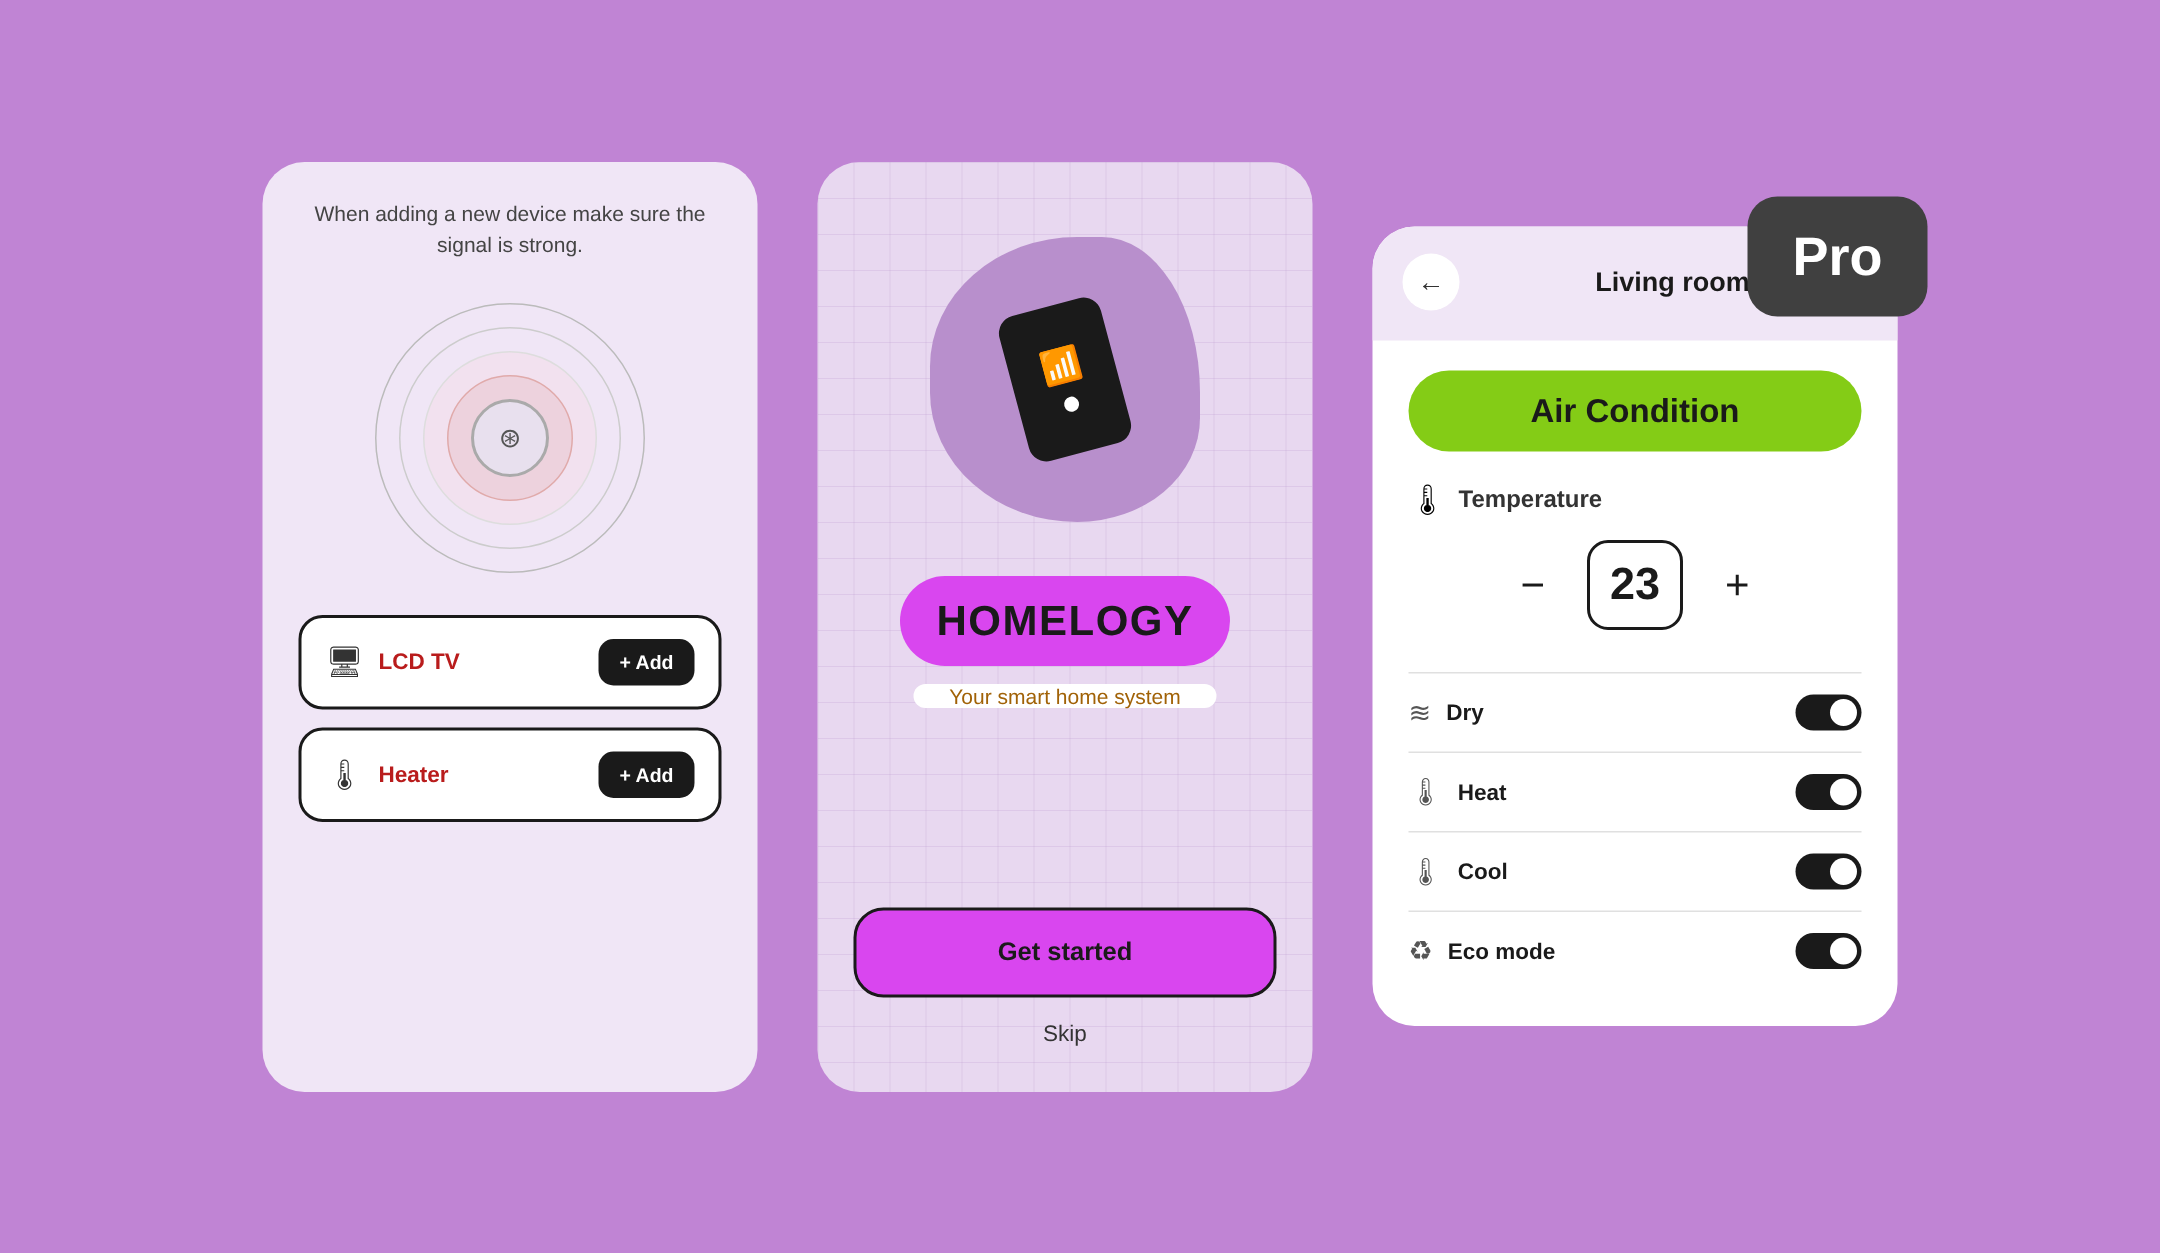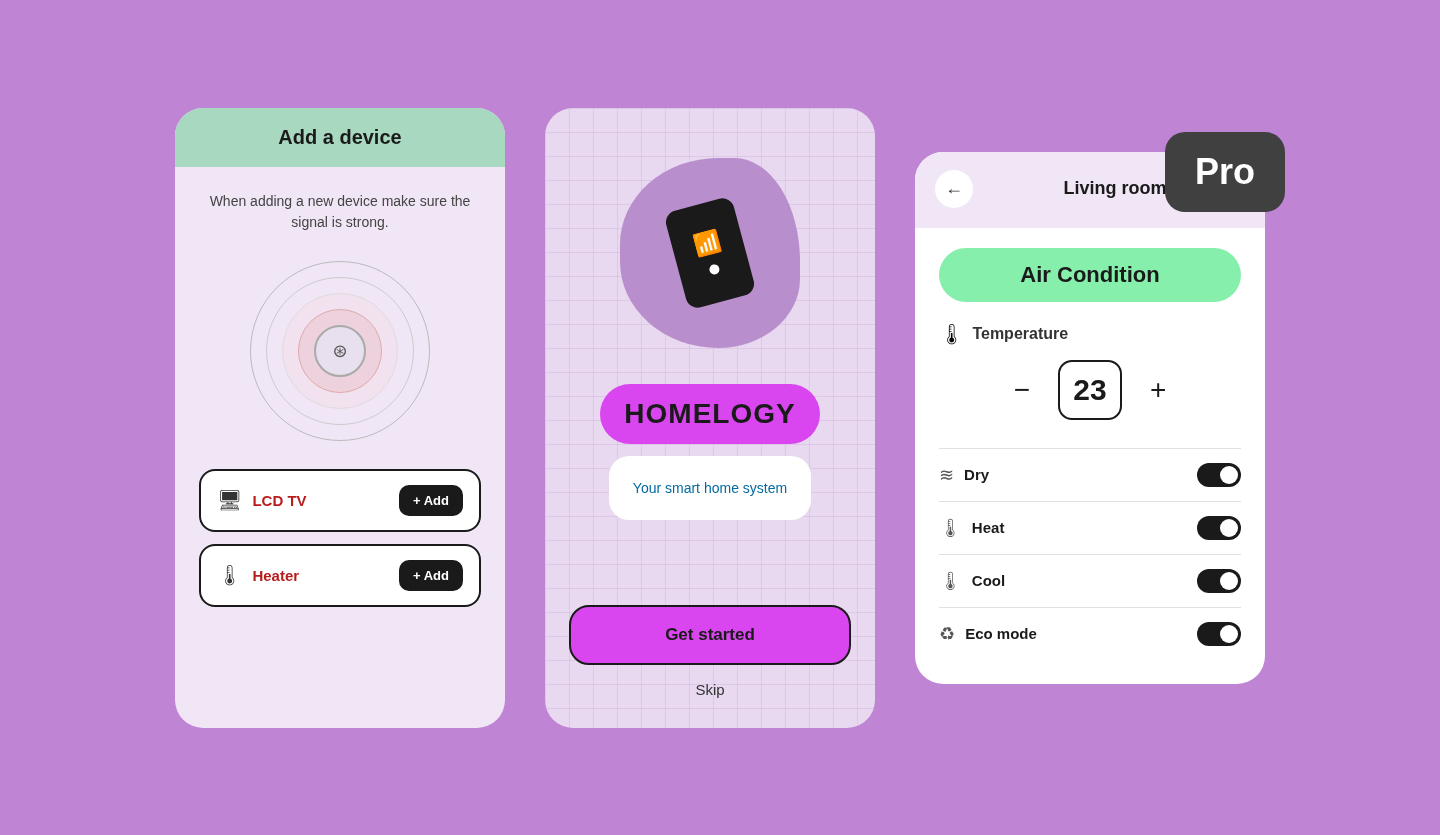--- a/index.html
+++ b/index.html
@@ -225,23 +225,23 @@
     }
     .homelogy-logo h1 {
       font-size: 28px;
       font-weight: 900;
       color: #1a1a1a;
       letter-spacing: 1px;
     }
     .homelogy-tagline {
       background: #fff;
       border-radius: 20px;
-      padding: 24px 24px;
+      padding: 0 24px;
       font-size: 14px;
-      color: #0369a1;
+      color: #a16207;
       font-weight: 500;
     }
     .card2-footer {
       position: relative;
       z-index: 1;
       width: 100%;
       display: flex;
       flex-direction: column;
       align-items: center;
       gap: 16px;
@@ -322,21 +322,21 @@
       flex: 1;
       text-align: center;
     }
     .card3-body {
       padding: 20px 24px 24px;
       display: flex;
       flex-direction: column;
       gap: 0;
     }
     .ac-label-btn {
-      background: #86efac;
+      background: #84cc16;
       border-radius: 30px;
       padding: 14px 0;
       text-align: center;
       font-size: 22px;
       font-weight: 700;
       color: #1a1a1a;
       margin-bottom: 20px;
     }
     
     .temp-section {
@@ -428,23 +428,20 @@
       top: 3px;
     }
     .toggle-on .toggle-knob {
       right: 3px;
     }
   </style>
 </head>
 <body>
 
 <div class="card1">
-  <div class="card1-header">
-    <h2>Add a device</h2>
-  </div>
   <div class="card1-body">
     <p class="card1-description">When adding a new device
 make sure the signal is strong.</p>
 
     <div class="signal-container">
       <div class="signal-ring ring1"></div>
       <div class="signal-ring ring2"></div>
       <div class="signal-ring ring3"></div>
       <div class="signal-ring ring4"></div>
       <div class="signal-center">

